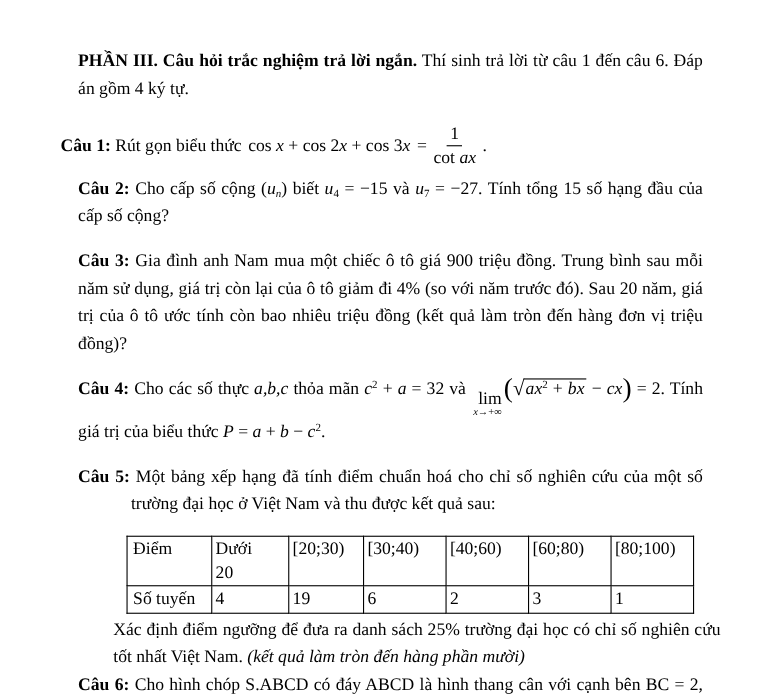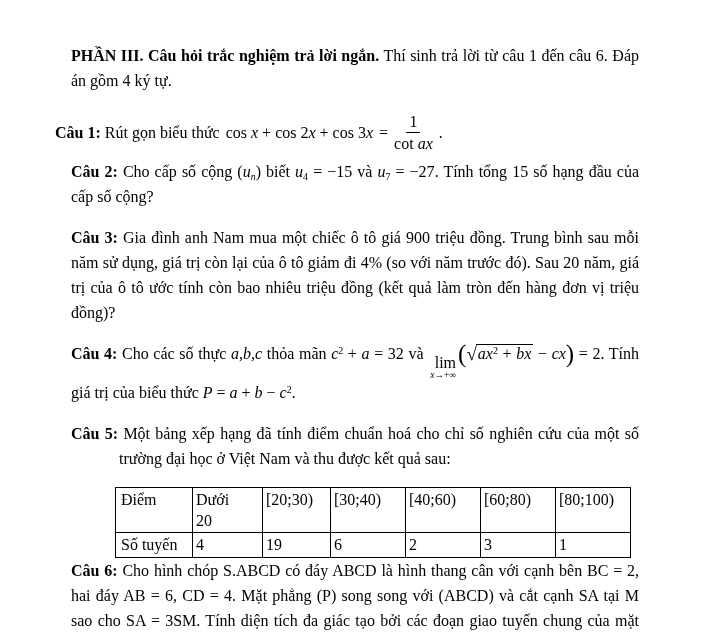--- a/index.html
+++ b/index.html
@@ -111,18 +111,19 @@
       <td>4</td>
       <td>19</td>
       <td>6</td>
       <td>2</td>
       <td>3</td>
       <td>1</td>
     </tr>
   </tbody>
     </table>
 
+  <div class="after-table"><span>Xác định điểm ngưỡng để đưa ra danh sách 25% trường đại học có chỉ số nghiên cứu tốt nhất Việt Nam. </span><i>(kết quả làm tròn đến hàng phần mười)</i></div>
 
   <p class="q6"><span class="b">Câu 6:</span><span> Cho hình chóp S.ABCD có đáy ABCD là hình thang cân với cạnh bên BC = 2, hai đáy AB = 6, CD = 4. Mặt phẳng (P) song song với (ABCD) và cắt cạnh SA tại M sao cho SA = 3SM. Tính diện tích đa giác tạo bởi các đoạn giao tuyến chung của mặt phẳng (P) với các mặt của hình chóp ( Kết quả làm tròn đến hàng phần trăm).</span></p>
 
   <p class="footer"></p>
 
 </div>
 
 </body></html>

